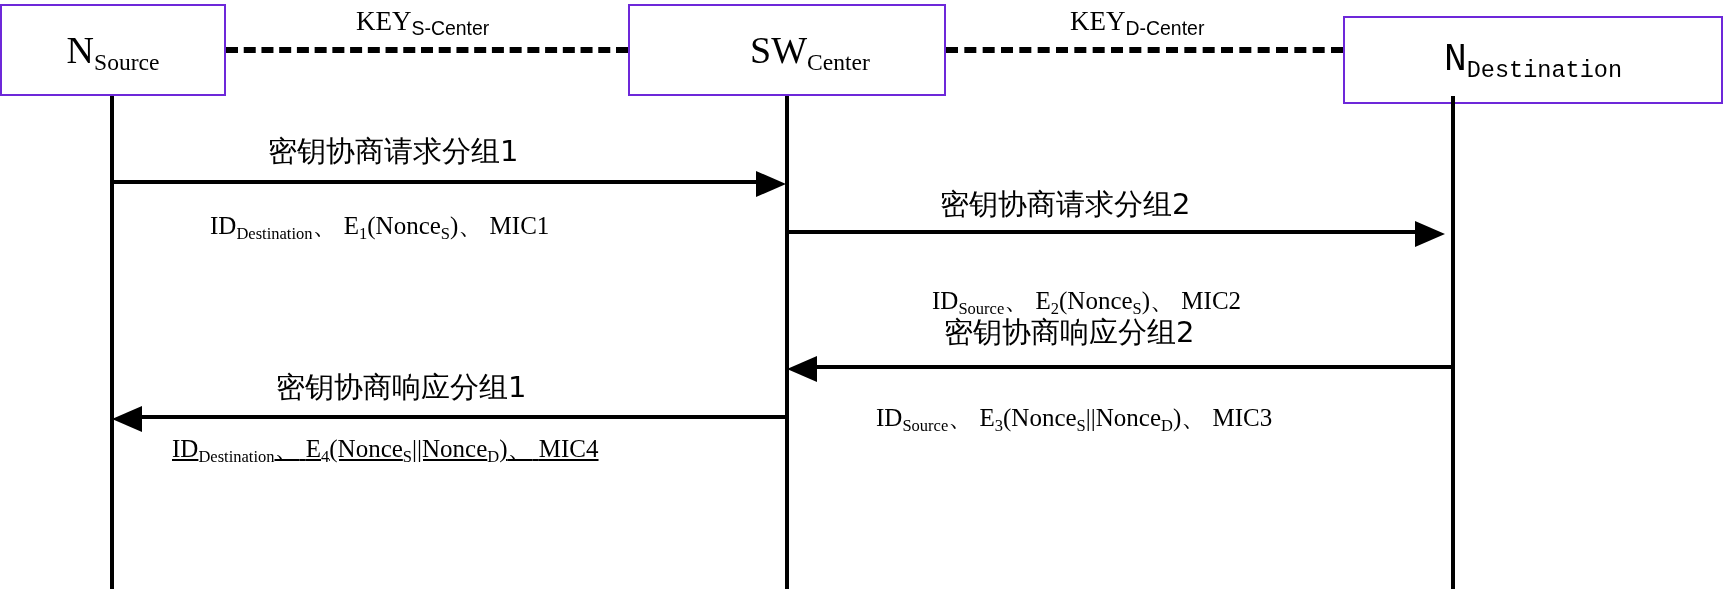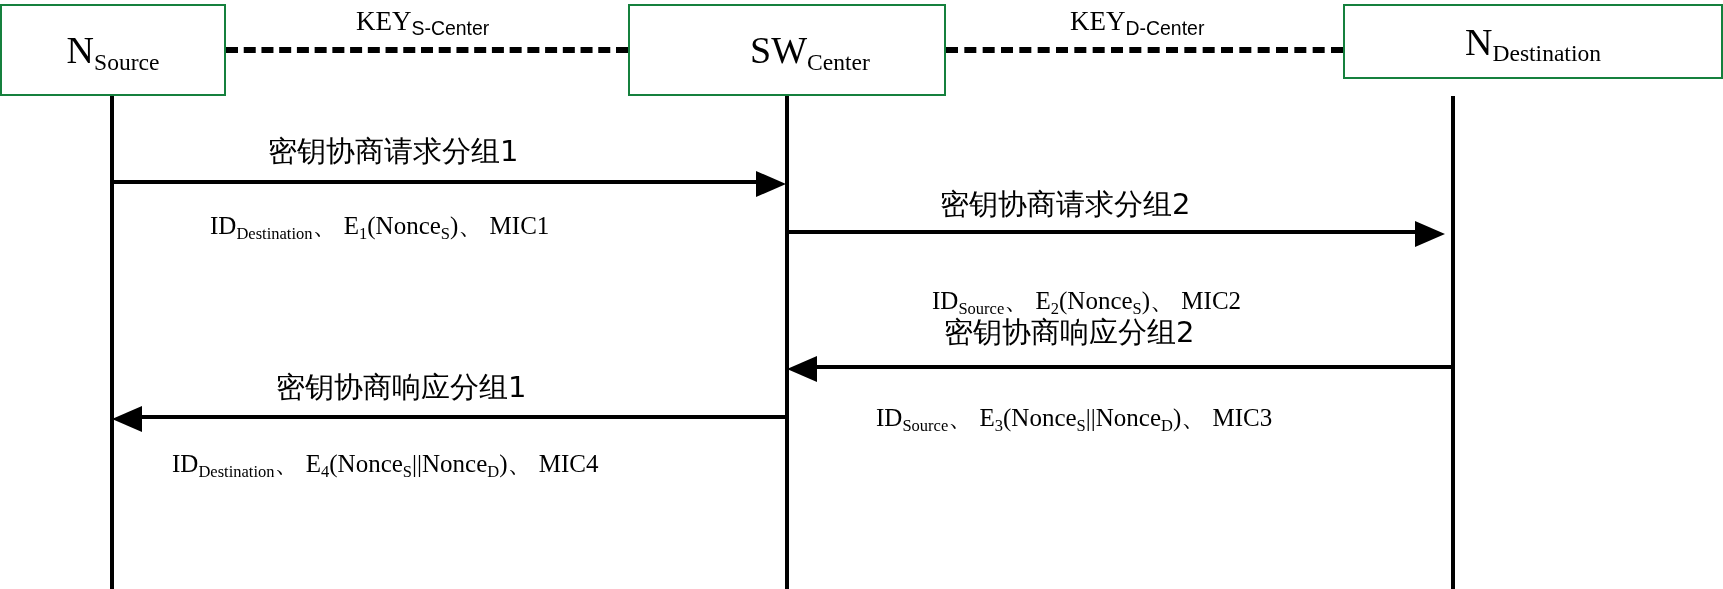--- a/index.html
+++ b/index.html
@@ -1,29 +1,29 @@
 <!DOCTYPE html>
 <html><head>
 <meta charset="utf-8">
 <style>
   html,body{margin:0;padding:0;background:#ffffff;}
   body{width:1723px;height:589px;overflow:hidden;
        font-family:"Liberation Serif","DejaVu Serif",serif;color:#000;}
   #stage{position:relative;width:1723px;height:589px;background:#fff;}
 
   
-  .node{position:absolute;border:2px solid #15803d;background:#fff;
+  .node{position:absolute;border:2px solid #6d28d9;background:#fff;
         display:flex;align-items:center;justify-content:center;
         box-sizing:border-box;}
   .node .nlabel{font-size:38px;line-height:1;white-space:nowrap;}
   .node .nlabel sub{font-size:0.62em;vertical-align:baseline;position:relative;top:0.28em;}
 
   #node-source{left:0px;top:4px;width:226px;height:92px;}
   #node-center{left:628px;top:4px;width:318px;height:92px;padding-left:46px;}
-  #node-dest{left:1343px;top:4px;width:380px;height:75px;}
+  #node-dest{left:1343px;top:16px;width:380px;height:88px;font-family:Liberation Mono, monospace;}
 
   
   .lifeline{position:absolute;width:4px;background:#000;}
   #lifeline-source{left:110px;top:96px;height:493px;}
   #lifeline-center{left:785px;top:96px;height:493px;}
   #lifeline-dest{left:1451px;top:96px;height:493px;}
 
   
   .keylink{position:absolute;height:0;border-top:6px dashed #000;}
   #keylink-left{left:226px;top:47px;width:402px;}
@@ -63,21 +63,21 @@
   
   #msg3-line{left:817px;top:365px;width:636px;}
   #msg3-arrow{left:787px;top:356px;}
   #msg3-title{left:944px;top:318px;}
   #msg3-detail{left:876px;top:405px;}
 
   
   #msg4-line{left:142px;top:415px;width:645px;}
   #msg4-arrow{left:112px;top:406px;}
   #msg4-title{left:276px;top:373px;}
-  #msg4-detail{left:172px;top:451px;}
+  #msg4-detail{left:172px;top:436px;text-decoration:underline;}
 </style>
 </head>
 <body>
 
 <div id="stage">
 
   <div class="node" id="node-source">
     <span class="nlabel"><span>N</span><sub>Source</sub></span>
   </div>
 

